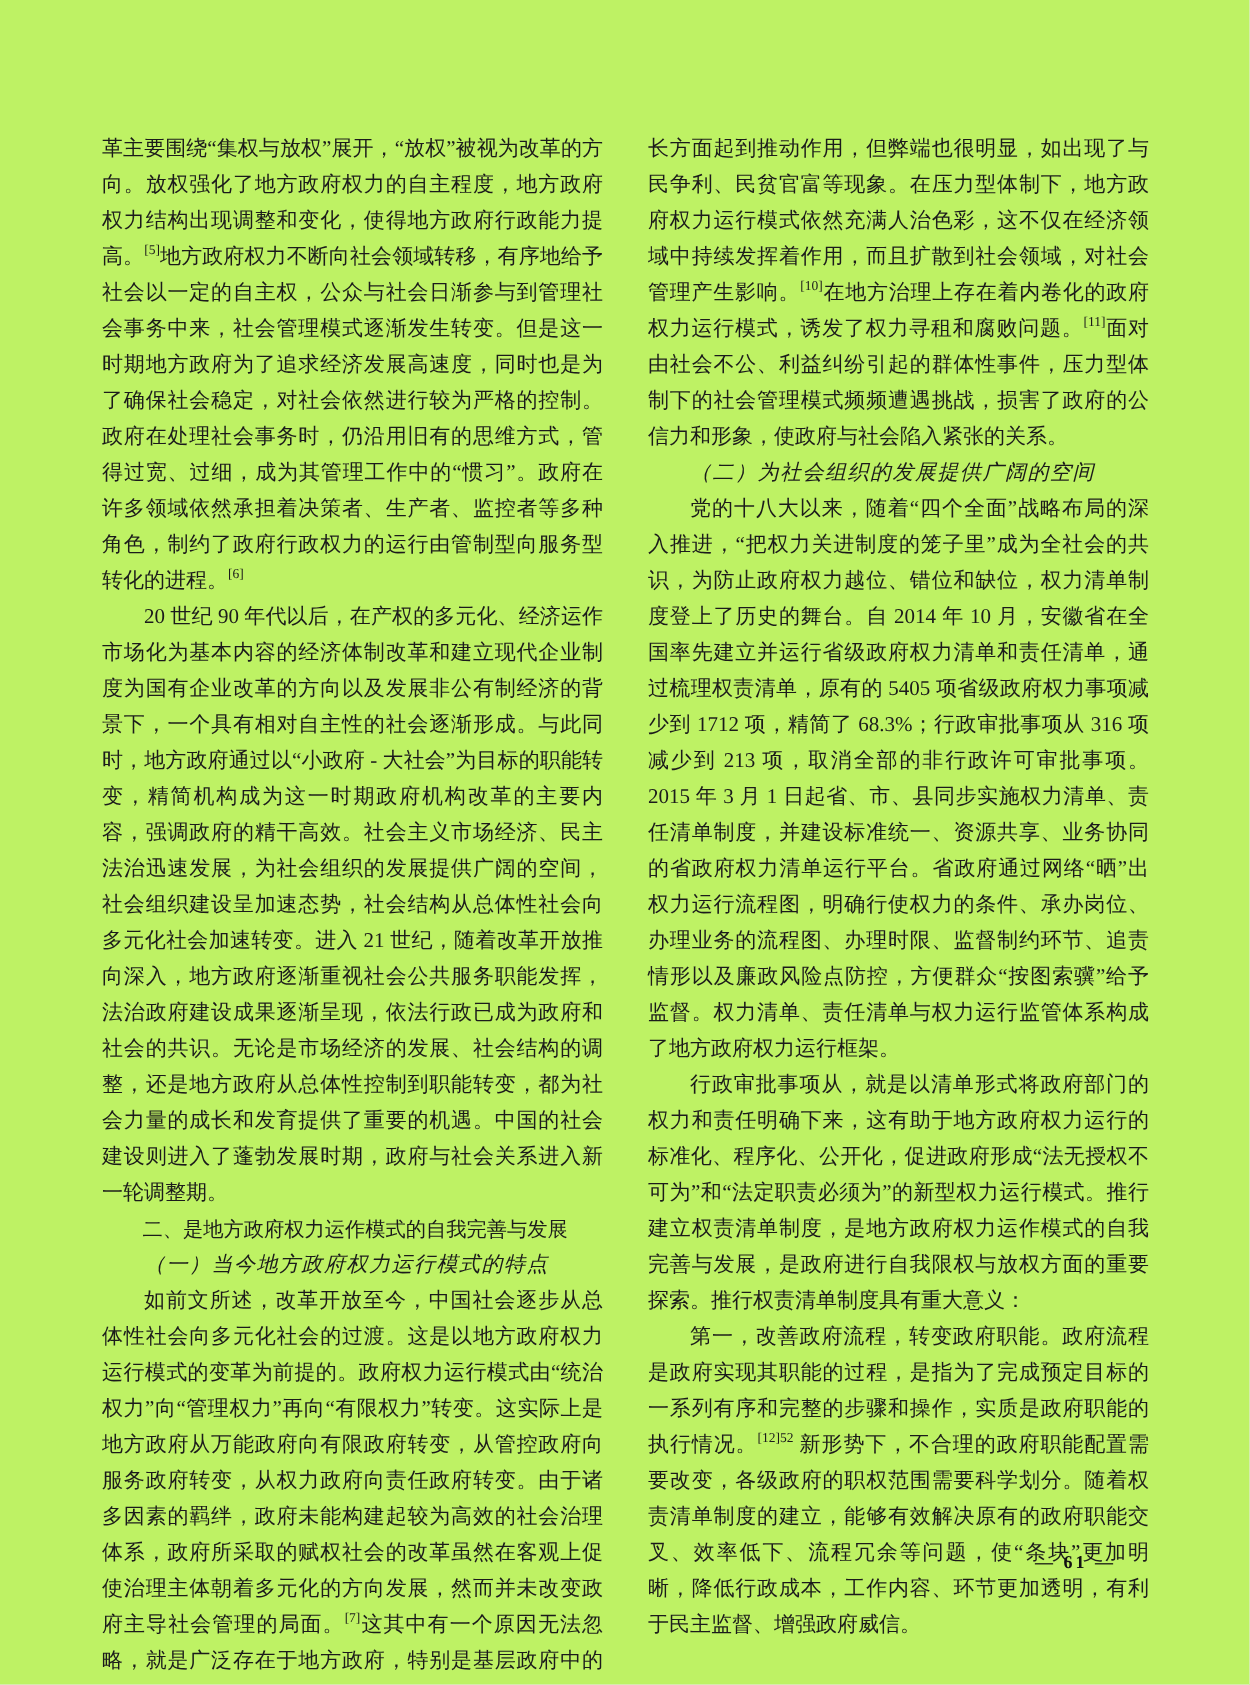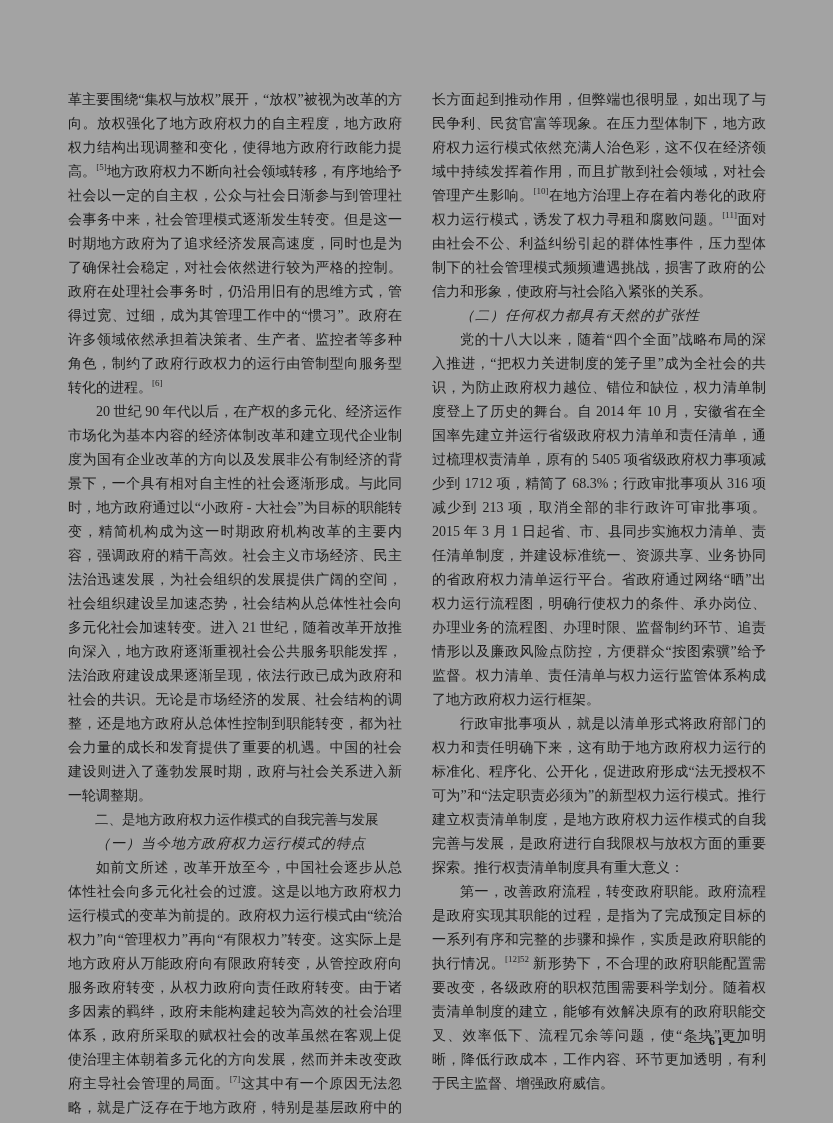--- a/index.html
+++ b/index.html
@@ -5,21 +5,21 @@
   html, body {
     margin: 0;
     padding: 0;
     background: #e8e8e8;
   }
   .page {
     position: relative;
     width: 833px;
     height: 1123px;
     margin: 0 auto;
-    background: #a3a3a3;
+    background: #bef264;
     overflow: hidden;
     font-family: "Liberation Serif", "DejaVu Serif", serif;
     color: #1b1b1b;
   }
   .columns {
     position: absolute;
     left: 68px;
     top: 88px;
     width: 697px;
     display: flex;
@@ -76,21 +76,21 @@
       <p class="cont">革主要围绕“集权与放权”展开，“放权”被视为改革的方向。放权强化了地方政府权力的自主程度，地方政府权力结构出现调整和变化，使得地方政府行政能力提高。<sup>[5]</sup>地方政府权力不断向社会领域转移，有序地给予社会以一定的自主权，公众与社会日渐参与到管理社会事务中来，社会管理模式逐渐发生转变。但是这一时期地方政府为了追求经济发展高速度，同时也是为了确保社会稳定，对社会依然进行较为严格的控制。政府在处理社会事务时，仍沿用旧有的思维方式，管得过宽、过细，成为其管理工作中的“惯习”。政府在许多领域依然承担着决策者、生产者、监控者等多种角色，制约了政府行政权力的运行由管制型向服务型转化的进程。<sup>[6]</sup></p>
       <p class="para">20 世纪 90 年代以后，在产权的多元化、经济运作市场化为基本内容的经济体制改革和建立现代企业制度为国有企业改革的方向以及发展非公有制经济的背景下，一个具有相对自主性的社会逐渐形成。与此同时，地方政府通过以“小政府 - 大社会”为目标的职能转变，精简机构成为这一时期政府机构改革的主要内容，强调政府的精干高效。社会主义市场经济、民主法治迅速发展，为社会组织的发展提供广阔的空间，社会组织建设呈加速态势，社会结构从总体性社会向多元化社会加速转变。进入 21 世纪，随着改革开放推向深入，地方政府逐渐重视社会公共服务职能发挥，法治政府建设成果逐渐呈现，依法行政已成为政府和社会的共识。无论是市场经济的发展、社会结构的调整，还是地方政府从总体性控制到职能转变，都为社会力量的成长和发育提供了重要的机遇。中国的社会建设则进入了蓬勃发展时期，政府与社会关系进入新一轮调整期。</p>
       <h2 class="h2">二、是地方政府权力运作模式的自我完善与发展</h2>
       <h3 class="h3">（一）当今地方政府权力运行模式的特点</h3>
       <p class="para">如前文所述，改革开放至今，中国社会逐步从总体性社会向多元化社会的过渡。这是以地方政府权力运行模式的变革为前提的。政府权力运行模式由“统治权力”向“管理权力”再向“有限权力”转变。这实际上是地方政府从万能政府向有限政府转变，从管控政府向服务政府转变，从权力政府向责任政府转变。由于诸多因素的羁绊，政府未能构建起较为高效的社会治理体系，政府所采取的赋权社会的改革虽然在客观上促使治理主体朝着多元化的方向发展，然而并未改变政府主导社会管理的局面。<sup>[7]</sup>这其中有一个原因无法忽略，就是广泛存在于地方政府，特别是基层政府中的压力型体制。</p>
 
     </div>
 
     <div class="column">
       <p class="cont">长方面起到推动作用，但弊端也很明显，如出现了与民争利、民贫官富等现象。在压力型体制下，地方政府权力运行模式依然充满人治色彩，这不仅在经济领域中持续发挥着作用，而且扩散到社会领域，对社会管理产生影响。<sup>[10]</sup>在地方治理上存在着内卷化的政府权力运行模式，诱发了权力寻租和腐败问题。<sup>[11]</sup>面对由社会不公、利益纠纷引起的群体性事件，压力型体制下的社会管理模式频频遭遇挑战，损害了政府的公信力和形象，使政府与社会陷入紧张的关系。</p>
-      <h3 class="h3">（二）任何权力都具有天然的扩张性</h3>
+      <h3 class="h3">（二）为社会组织的发展提供广阔的空间</h3>
       <p class="para">党的十八大以来，随着“四个全面”战略布局的深入推进，“把权力关进制度的笼子里”成为全社会的共识，为防止政府权力越位、错位和缺位，权力清单制度登上了历史的舞台。自 2014 年 10 月，安徽省在全国率先建立并运行省级政府权力清单和责任清单，通过梳理权责清单，原有的 5405 项省级政府权力事项减少到 1712 项，精简了 68.3%；行政审批事项从 316 项减少到 213 项，取消全部的非行政许可审批事项。2015 年 3 月 1 日起省、市、县同步实施权力清单、责任清单制度，并建设标准统一、资源共享、业务协同的省政府权力清单运行平台。省政府通过网络“晒”出权力运行流程图，明确行使权力的条件、承办岗位、办理业务的流程图、办理时限、监督制约环节、追责情形以及廉政风险点防控，方便群众“按图索骥”给予监督。权力清单、责任清单与权力运行监管体系构成了地方政府权力运行框架。</p>
       <p class="para">行政审批事项从，就是以清单形式将政府部门的权力和责任明确下来，这有助于地方政府权力运行的标准化、程序化、公开化，促进政府形成“法无授权不可为”和“法定职责必须为”的新型权力运行模式。推行建立权责清单制度，是地方政府权力运作模式的自我完善与发展，是政府进行自我限权与放权方面的重要探索。推行权责清单制度具有重大意义：</p>
       <p class="para">第一，改善政府流程，转变政府职能。政府流程是政府实现其职能的过程，是指为了完成预定目标的一系列有序和完整的步骤和操作，实质是政府职能的执行情况。<sup>[12]52</sup> 新形势下，不合理的政府职能配置需要改变，各级政府的职权范围需要科学划分。随着权责清单制度的建立，能够有效解决原有的政府职能交叉、效率低下、流程冗余等问题，使“条块”更加明晰，降低行政成本，工作内容、环节更加透明，有利于民主监督、增强政府威信。</p>
 
     </div>
 
   </div>
 
   <div class="page-number">— 61 —</div>
 </div>

